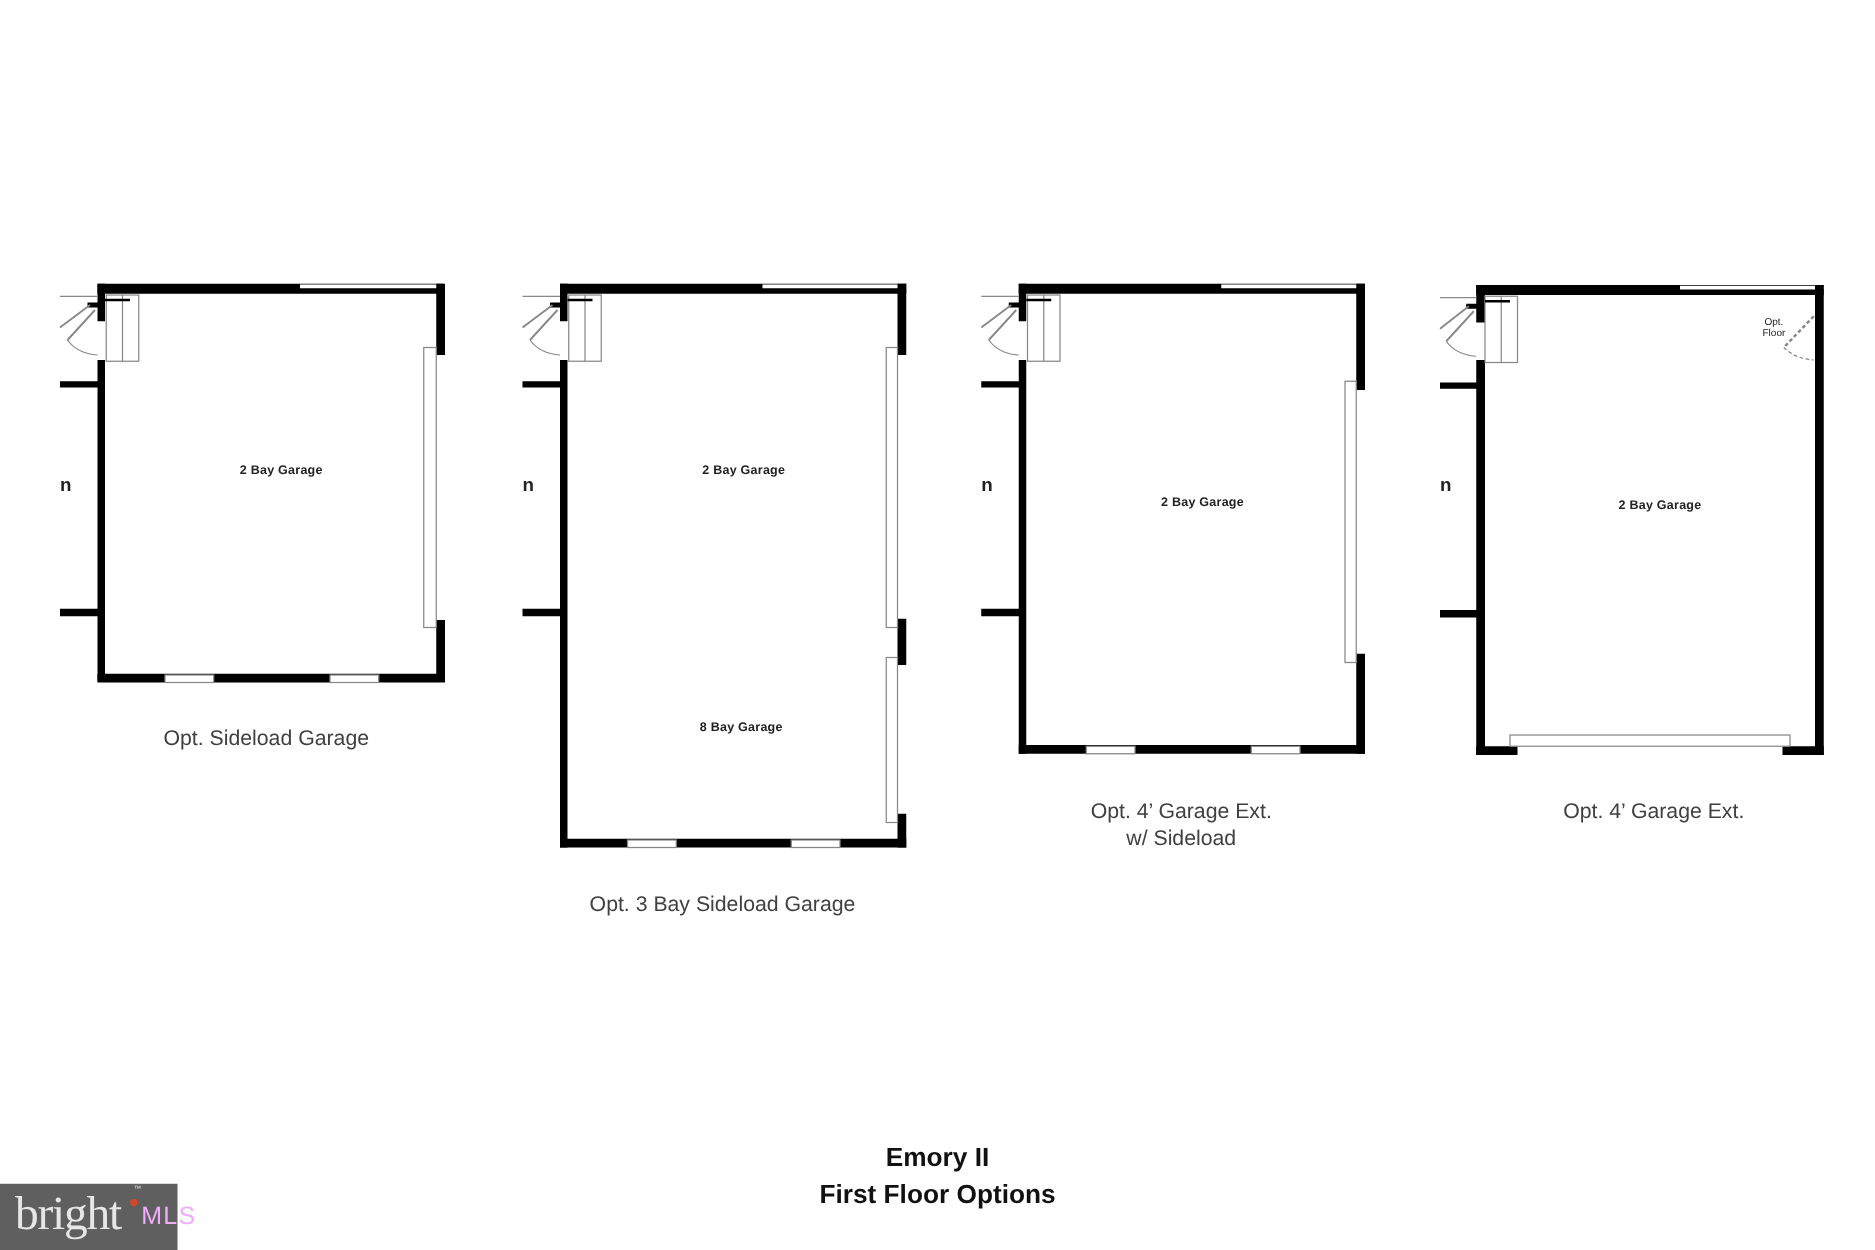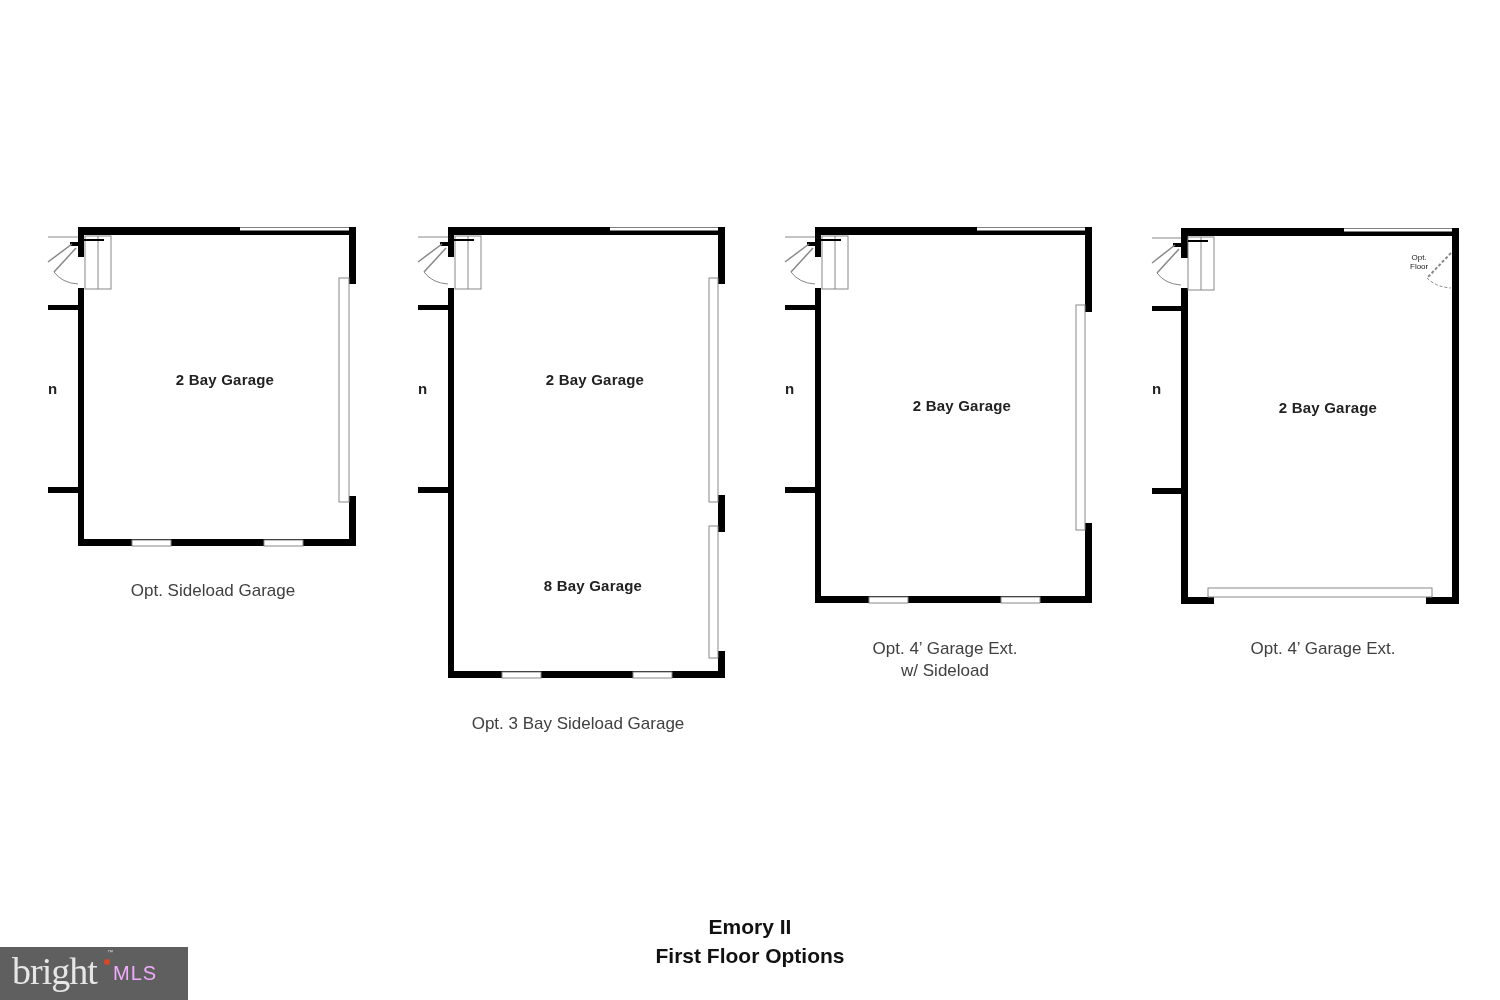--- a/index.html
+++ b/index.html
@@ -1,23 +1,23 @@
 <!DOCTYPE html>
 <html><head>
 <meta charset="utf-8">
 <style>
   html, body { margin:0; padding:0; background:#ffffff; }
   body { width:1500px; height:1000px; position:relative; overflow:hidden; font-family:"Liberation Sans", sans-serif; color:#1a1a1a; }
   .plan { position:absolute; left:0; top:0; }
-  .room-label { position:absolute; font-size:15px; font-weight:bold; letter-spacing:0.2px; white-space:nowrap; transform:translateX(-50%); color:#222; }
+  .room-label { position:absolute; font-size:10px; font-weight:bold; letter-spacing:0.2px; white-space:nowrap; transform:translateX(-50%); color:#222; }
   .caption { position:absolute; font-size:17px; text-align:center; white-space:nowrap; transform:translateX(-50%); line-height:22px; color:#404040; }
   .small-label { position:absolute; font-size:8px; text-align:center; line-height:9px; color:#222; }
   .edge-n { position:absolute; font-size:15px; font-weight:bold; color:#222; }
   .title { position:absolute; left:750px; transform:translateX(-50%); font-size:21px; font-weight:bold; text-align:center; white-space:nowrap; color:#111; }
-  .logo { position:absolute; left:0; top:947px; width:188px; height:53px; background:#5f5f5f; }
+  .logo { position:absolute; left:0; top:947px; width:142px; height:53px; background:#5f5f5f; }
   .logo .bright { position:absolute; left:12px; top:2px; font-family:"Liberation Serif", serif; font-size:38px; color:#e6e6e6; letter-spacing:-1px; }
   .logo .mls { position:absolute; left:113px; top:15px; font-size:20px; color:#f0abfc; letter-spacing:1px; }
   .logo .dot { position:absolute; left:104px; top:12px; width:6px; height:6px; border-radius:50%; background:#d3472a; }
   .logo .tm { position:absolute; left:107px; top:2px; font-size:6px; color:#ddd; }
 </style>
 </head>
 <body>
 
 <svg class="plan" width="1500" height="1000" viewBox="0 0 1500 1000" xmlns="http://www.w3.org/2000/svg">
 

